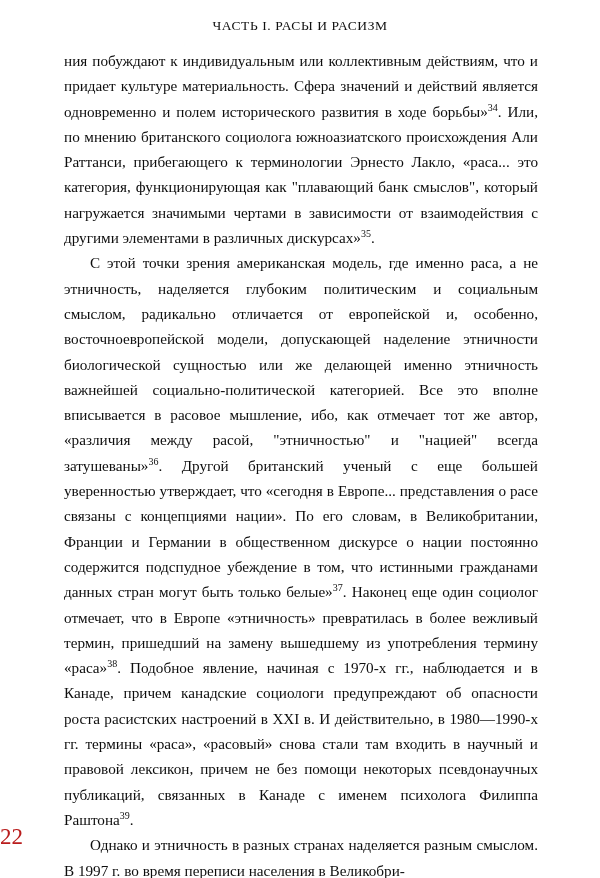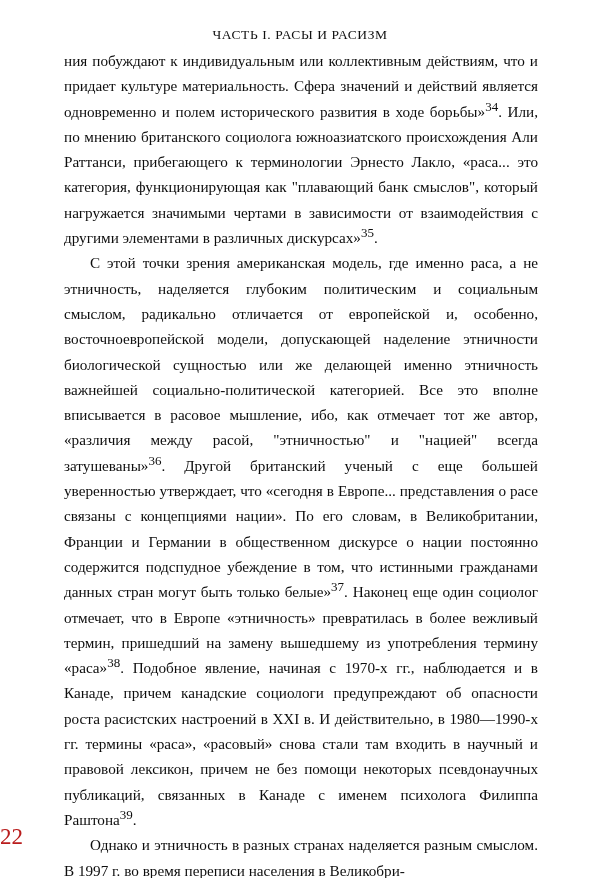--- a/index.html
+++ b/index.html
@@ -16,21 +16,21 @@
   }
   .page {
     position: relative;
     width: 600px;
     height: 878px;
     box-sizing: border-box;
     padding: 0;
   }
   .running-head {
     position: absolute;
-    top: 27px;
+    top: 18px;
     left: 0;
     width: 600px;
     text-align: center;
     font-size: 13.5px;
     letter-spacing: 0.6px;
     font-family: "Liberation Serif", serif;
     color: #111;
   }
   .text-block {
     position: absolute;
@@ -45,21 +45,21 @@
     color: #0d0d0d;
   }
   .para {
     margin: 0;
     text-indent: 26px;
   }
   .para.no-indent {
     text-indent: 0;
   }
   sup {
-    font-size: 13px;
+    font-size: 10px;
     line-height: 0;
     vertical-align: super;
   }
   .folio {
     position: absolute;
     bottom: 28px;
     left: 0;
     width: 600px;
     text-align: left;
     font-size: 23px;

